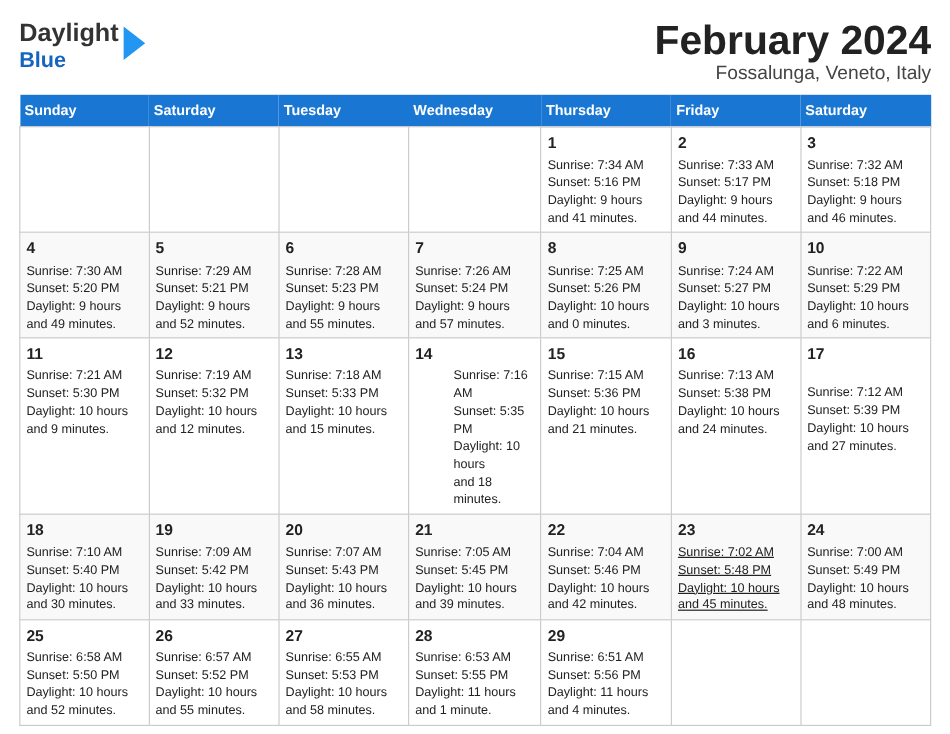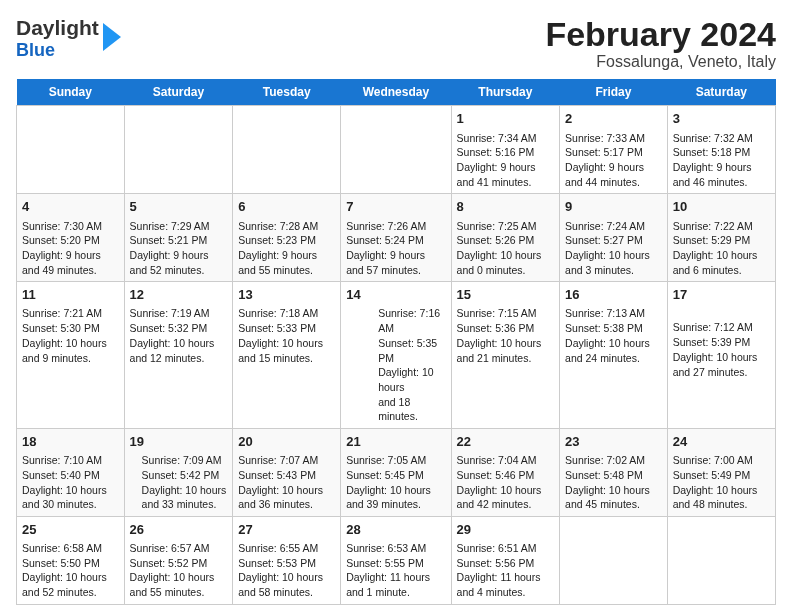--- a/index.html
+++ b/index.html
@@ -37,21 +37,21 @@
     }
     table {
       width: 100%;
       border-collapse: collapse;
       font-size: 11px;
     }
     thead th {
       background: #1976d2;
       color: #fff;
       padding: 6px 4px;
-      text-align: center;
+      text-align: left;
       font-size: 12px;
       font-weight: bold;
     }
     tbody td {
       border: 1px solid #ccc;
       vertical-align: top;
       padding: 4px 5px;
       width: 113px;
       min-height: 80px;
       color: #222;
@@ -253,21 +253,21 @@
       <tr>
         <td>
           <span class="day-num">18</span>
           <div class="day-info" style="white-space: pre-line;">Sunrise: 7:10 AM
 Sunset: 5:40 PM
 Daylight: 10 hours
 and 30 minutes.</div>
         </td>
         <td>
           <span class="day-num">19</span>
-          <div class="day-info" style="white-space: pre-line; margin-left: 12px;">Sunrise: 7:09 AM
+          <div class="day-info" style="white-space: pre-line;">Sunrise: 7:09 AM
 Sunset: 5:42 PM
 Daylight: 10 hours
 and 33 minutes.</div>
         </td>
         <td>
           <span class="day-num">20</span>
           <div class="day-info" style="white-space: pre-line;">Sunrise: 7:07 AM
 Sunset: 5:43 PM
 Daylight: 10 hours
 and 36 minutes.</div>
@@ -281,21 +281,21 @@
         </td>
         <td>
           <span class="day-num">22</span>
           <div class="day-info" style="white-space: pre-line;">Sunrise: 7:04 AM
 Sunset: 5:46 PM
 Daylight: 10 hours
 and 42 minutes.</div>
         </td>
         <td>
           <span class="day-num">23</span>
-          <div class="day-info" style="white-space: pre-line;">Sunrise: 7:02 AM
+          <div class="day-info" style="white-space: pre-line; text-decoration: underline;">Sunrise: 7:02 AM
 Sunset: 5:48 PM
 Daylight: 10 hours
 and 45 minutes.</div>
         </td>
         <td>
           <span class="day-num">24</span>
           <div class="day-info" style="white-space: pre-line;">Sunrise: 7:00 AM
 Sunset: 5:49 PM
 Daylight: 10 hours
 and 48 minutes.</div>

